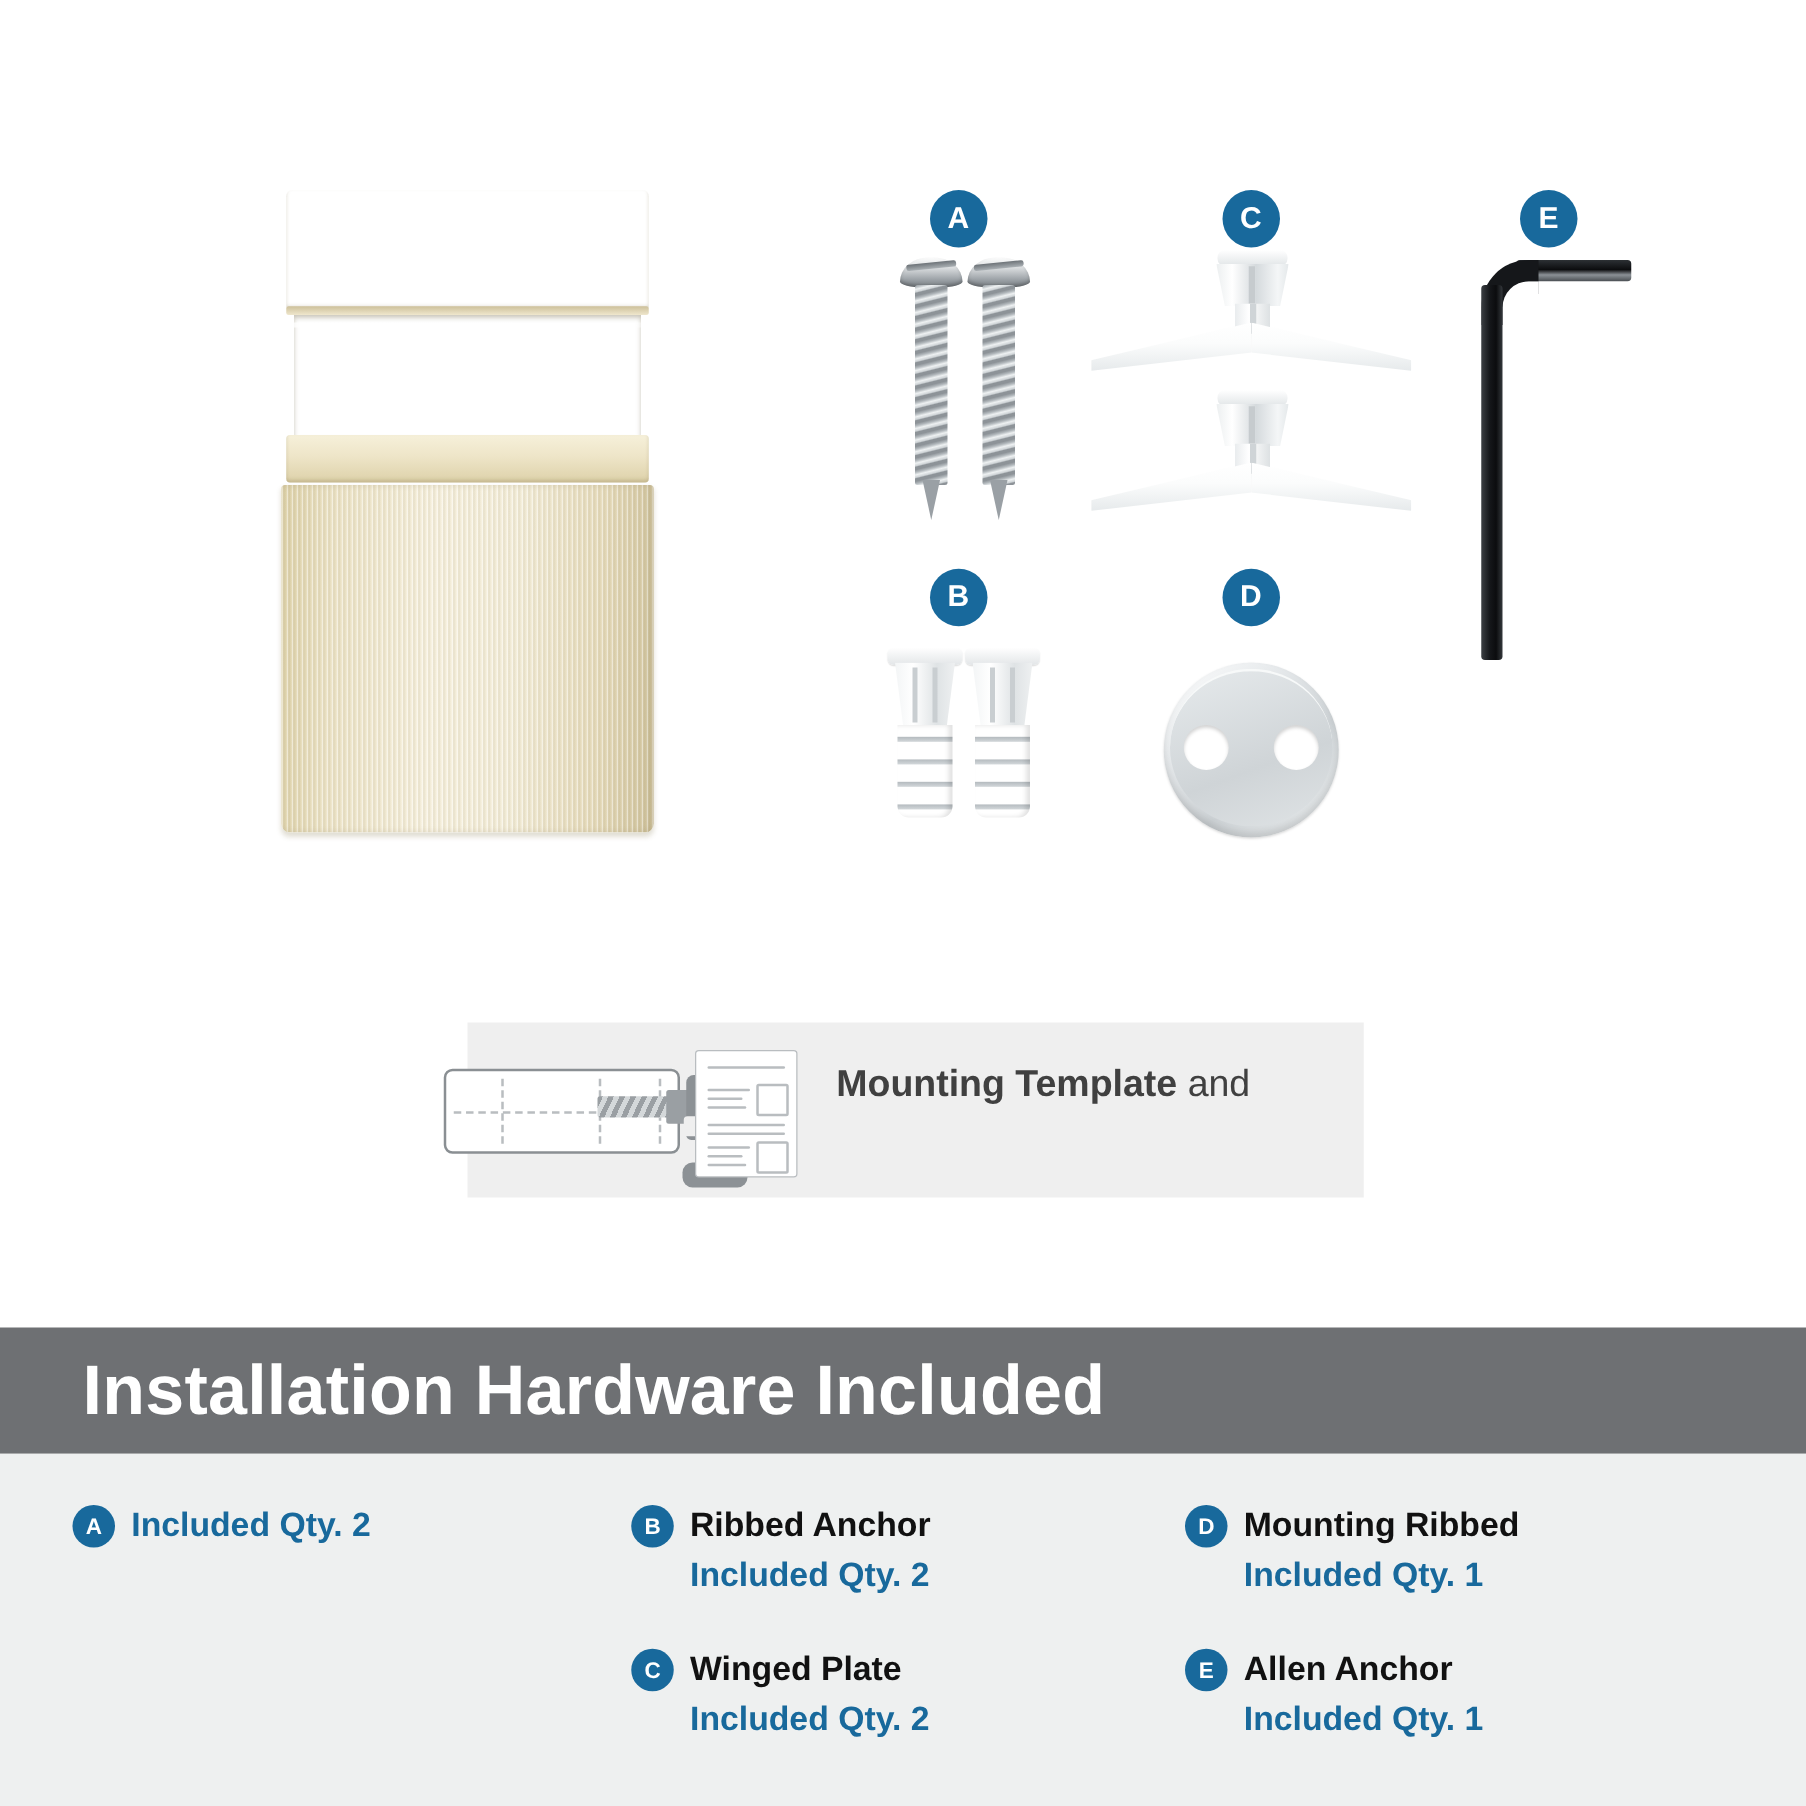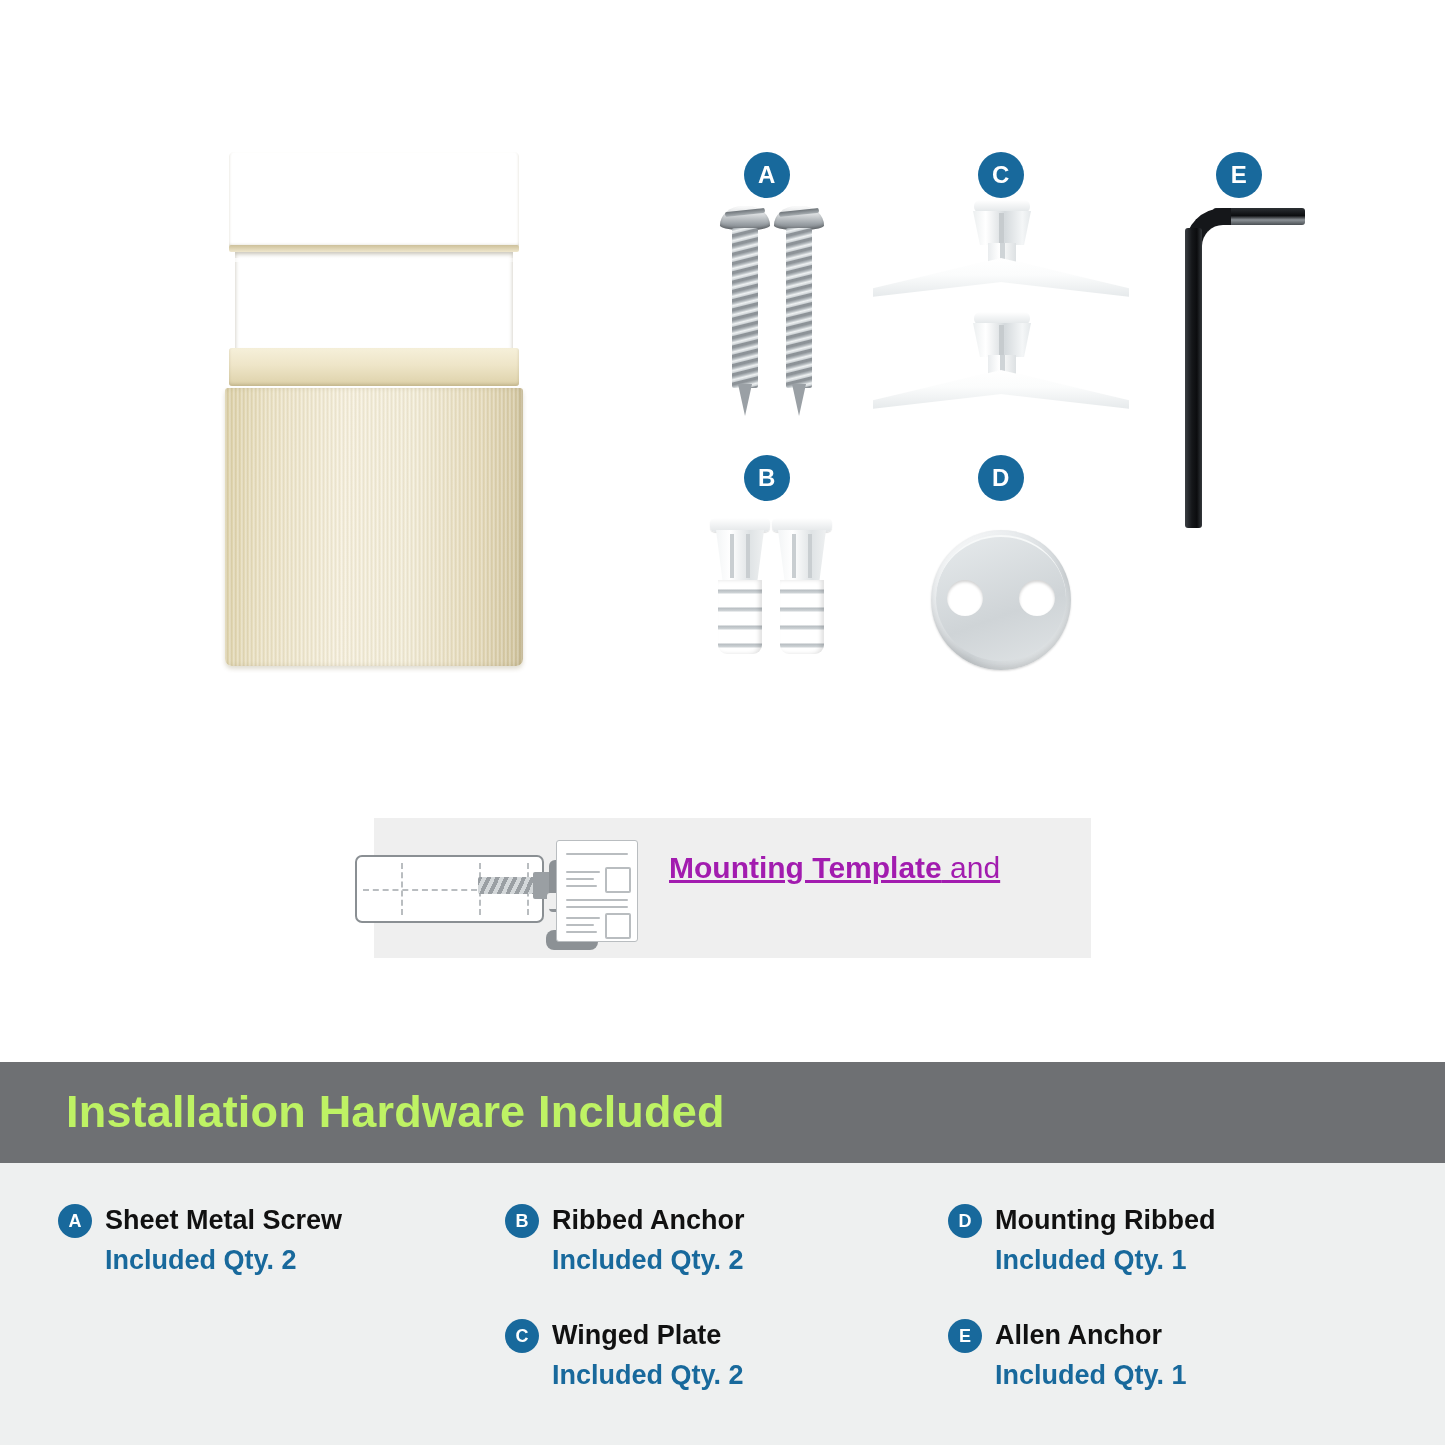--- a/index.html
+++ b/index.html
@@ -215,31 +215,31 @@
 
   .doc{
     position:absolute;left:556px;top:840px;width:80px;height:100px;
     background:#ffffff;border:1.5px solid #b9bdc0;border-radius:3px;
   }
   .doc i{position:absolute;display:block;background:#b9bdc0;height:2px;border-radius:1px;}
   .doc .box{position:absolute;width:22px;height:22px;border:2px solid #b9bdc0;background:#fff;border-radius:2px;}
 
   .tpl-text{
     position:absolute;left:669px;top:845px;width:420px;
-    font-size:30px;line-height:46px;color:#a21caf;text-decoration:underline;
+    font-size:30px;line-height:46px;color:#404040;
   }
   .tpl-text b{font-weight:700;}
 
   
   .titlebar{
     position:absolute;left:0;top:1062px;width:1445px;height:101px;background:#6e7073;
   }
   .titlebar .t{
     position:absolute;left:66px;top:50%;transform:translateY(-52%);
-    color:#bef264;font-size:45px;font-weight:700;letter-spacing:.2px;
+    color:#ffffff;font-size:56px;font-weight:700;letter-spacing:.2px;
   }
   .legendbg{position:absolute;left:0;top:1163px;width:1445px;height:282px;background:#eef0f0;}
 
   
   .lrow{position:absolute;display:flex;gap:13px;}
   .lrow .badge-sm{
     position:relative;flex:0 0 auto;width:34px;height:34px;border-radius:50%;
     background:#18699c;color:#fff;display:flex;align-items:center;justify-content:center;
     font-size:18px;font-weight:700;margin-top:4px;
   }
@@ -350,21 +350,20 @@
 
   <div class="titlebar">
     <div class="t">Installation Hardware Included</div>
   </div>
 
   <div class="legendbg"></div>
 
   <div class="lrow" style="left:58px;top:1200px;width:400px;">
     <div class="badge-sm">A</div>
     <div>
-      <div class="txt">Sheet Metal Screw</div>
       <div class="qty">Included Qty. 2</div>
     </div>
   </div>
 
   <div class="lrow" style="left:505px;top:1200px;width:380px;">
     <div class="badge-sm">B</div>
     <div>
       <div class="txt">Ribbed Anchor</div>
       <div class="qty">Included Qty. 2</div>
     </div>

